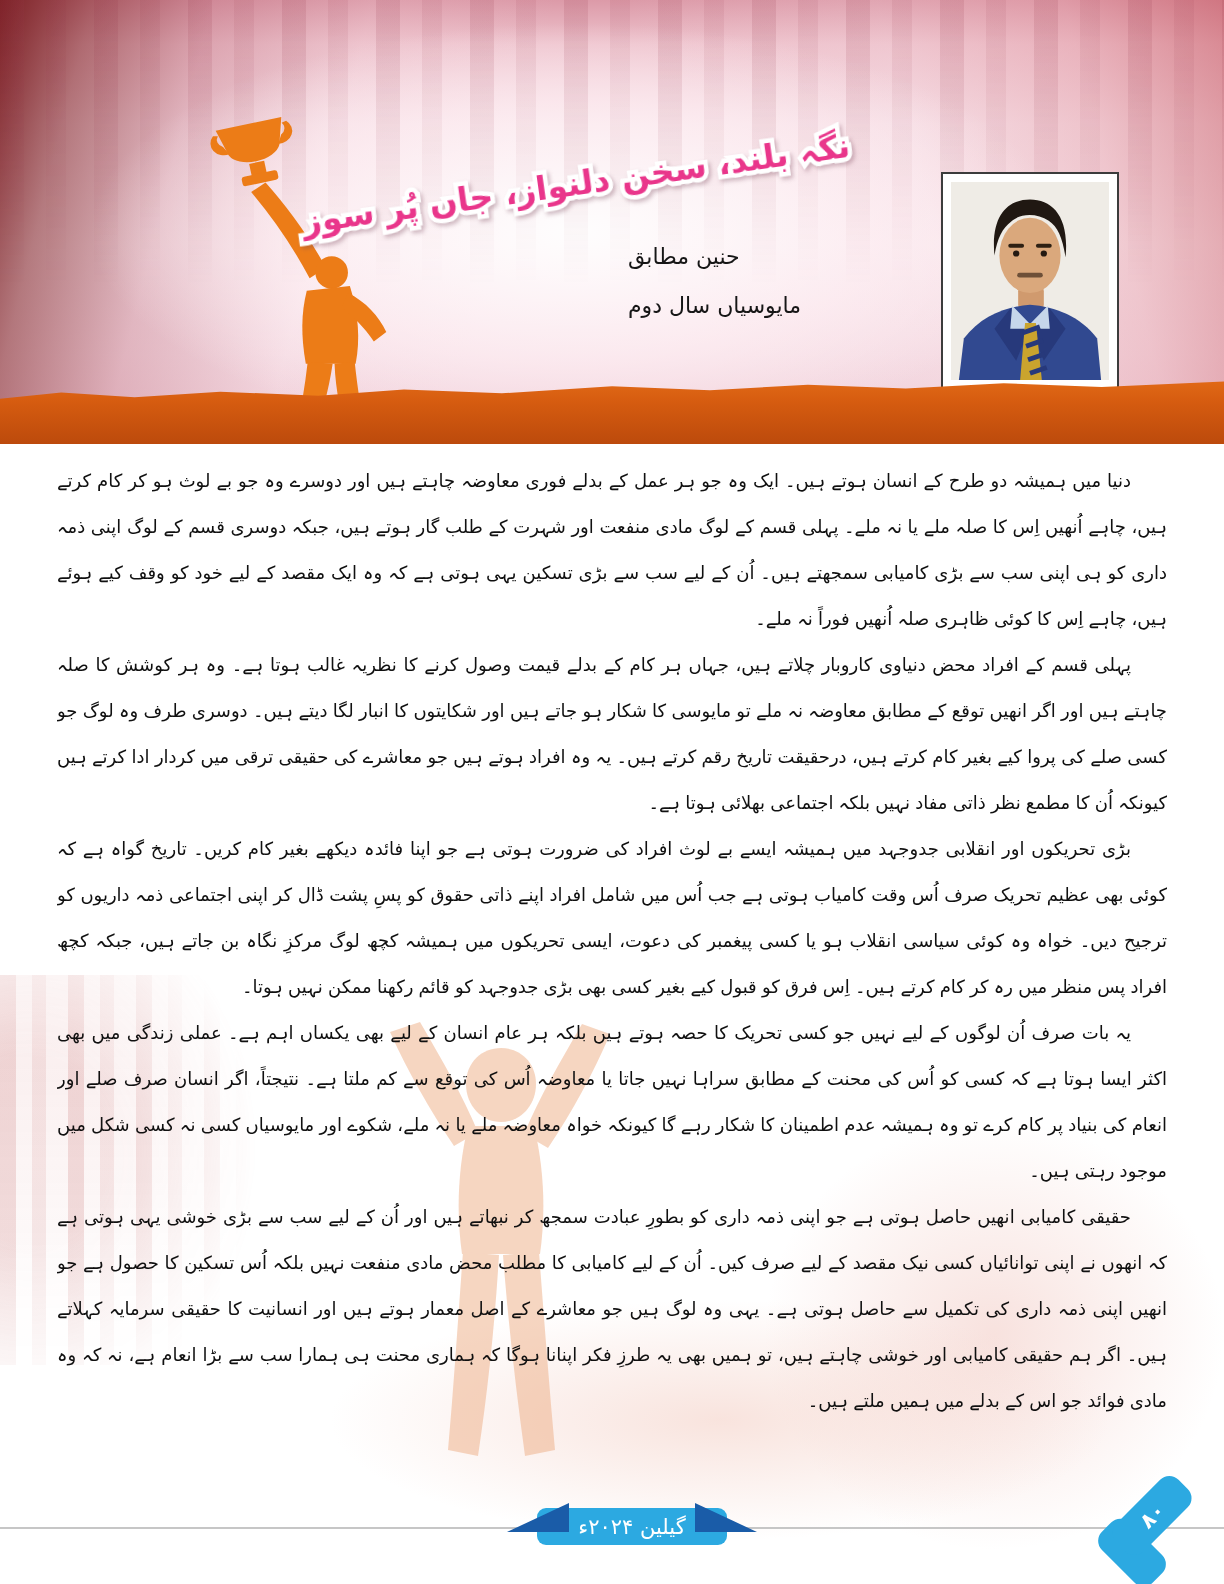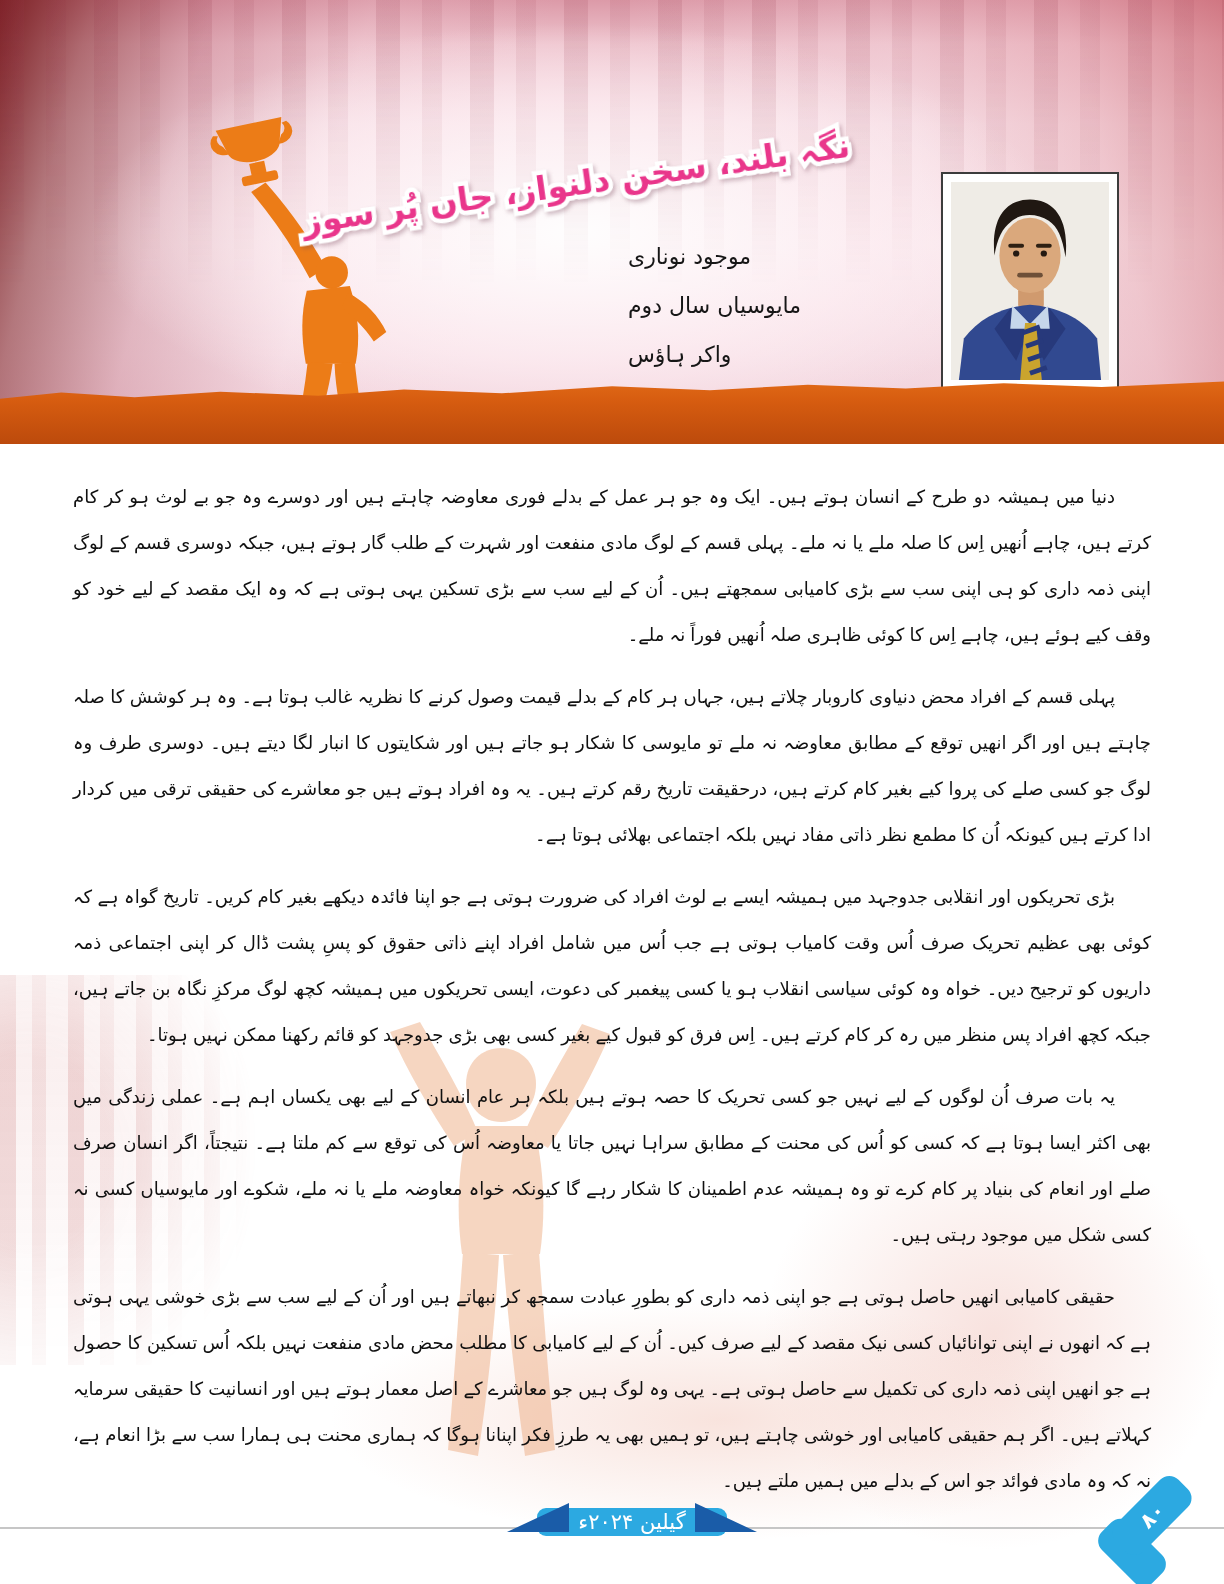--- a/index.html
+++ b/index.html
@@ -51,42 +51,42 @@
     background:#ffffff;border:2px solid #3c3c3c;padding:8px;
   }
   .photo svg{display:block;width:100%;height:100%;}
 
   
   .article{
     position:absolute;left:57px;right:57px;top:458px;height:1068px;overflow:hidden;
     direction:rtl;text-align:justify;color:#101010;
     font-size:18px;line-height:46px;word-spacing:-.5px;z-index:2;
   }
-  .article p{margin:16px;text-indent:36px;}
+  .article p{margin:0;text-indent:36px;}
 
   
   .wm{position:absolute;pointer-events:none;z-index:1;}
   .wm-celebrate{left:350px;top:1022px;width:300px;height:440px;opacity:.5;}
   .wm-city-left{
     left:0;top:975px;width:300px;height:390px;
     background:
       repeating-linear-gradient(90deg, rgba(178,62,62,.16) 0 16px, rgba(0,0,0,0) 16px 32px, rgba(178,62,62,.10) 32px 46px, rgba(0,0,0,0) 46px 68px),
       linear-gradient(180deg, rgba(205,95,95,.12), rgba(205,95,95,0));
     -webkit-mask-image:radial-gradient(ellipse 90% 80% at 10% 45%, #000 30%, transparent 85%);
     mask-image:radial-gradient(ellipse 90% 80% at 10% 45%, #000 30%, transparent 85%);
   }
   .blush-right{right:0;top:1120px;width:460px;height:430px;
     background:radial-gradient(closest-side, rgba(236,178,168,.38), rgba(236,178,168,0));}
   .blush-bottom{left:330px;top:1300px;width:780px;height:240px;
     background:radial-gradient(closest-side, rgba(242,200,188,.5), rgba(242,200,188,0));}
 
   
   .footer-rule{position:absolute;left:0;top:1527px;width:1224px;height:2px;background:#c6c6c6;z-index:2;}
   .banner{
-    position:absolute;left:537px;top:1508px;width:190px;height:28px;z-index:3;
+    position:absolute;left:537px;top:1508px;width:190px;height:37px;z-index:3;
     background:#2ca9e1;border-radius:9px;direction:rtl;
     display:flex;align-items:center;justify-content:center;
     color:#ffffff;font-size:21px;
   }
   .banner::before{
     content:"";position:absolute;left:-30px;top:-5px;width:62px;height:29px;background:#1a5ca8;
     clip-path:polygon(0 100%,100% 0,100% 100%);z-index:-1;
   }
   .banner::after{
     content:"";position:absolute;right:-30px;top:-5px;width:62px;height:29px;background:#1a5ca8;
@@ -128,23 +128,22 @@
         <path d="M145 273 L166 271 C169 299 173 327 180 351 L161 356 C152 329 146 301 145 273 Z"></path>
       </g>
     </svg>
 
     <div class="title-wrap">
       <span class="title-layer title-stroke">نگہ بلند، سخن دلنواز، جاں پُر سوز</span>
       <span class="title-layer title-fill">نگہ بلند، سخن دلنواز، جاں پُر سوز</span>
     </div>
 
     <div class="author">
-      <div>موجود نوناری</div>
+      <div>حنین مطابق</div>
       <div>مایوسیاں سال دوم</div>
-      <div>واکر ہاؤس</div>
     </div>
 
     <div class="photo">
       <svg viewBox="0 0 160 205" preserveAspectRatio="none" aria-hidden="true">
         <rect width="160" height="205" fill="#efece6"></rect>
         <rect x="68" y="104" width="26" height="32" rx="9" fill="#d09a6e"></rect>
         <path d="M8 205 L13 162 C30 139 55 129 80 127 C106 129 131 139 148 162 L152 205 Z" fill="#314990"></path>
         <path d="M60 131 L80 150 L66 185 L44 152 Z" fill="#27397b"></path>
         <path d="M100 131 L80 150 L94 185 L116 152 Z" fill="#27397b"></path>
         <path d="M62 128 L80 147 L98 128 L100 152 L60 152 Z" fill="#c6d6ea"></path>

